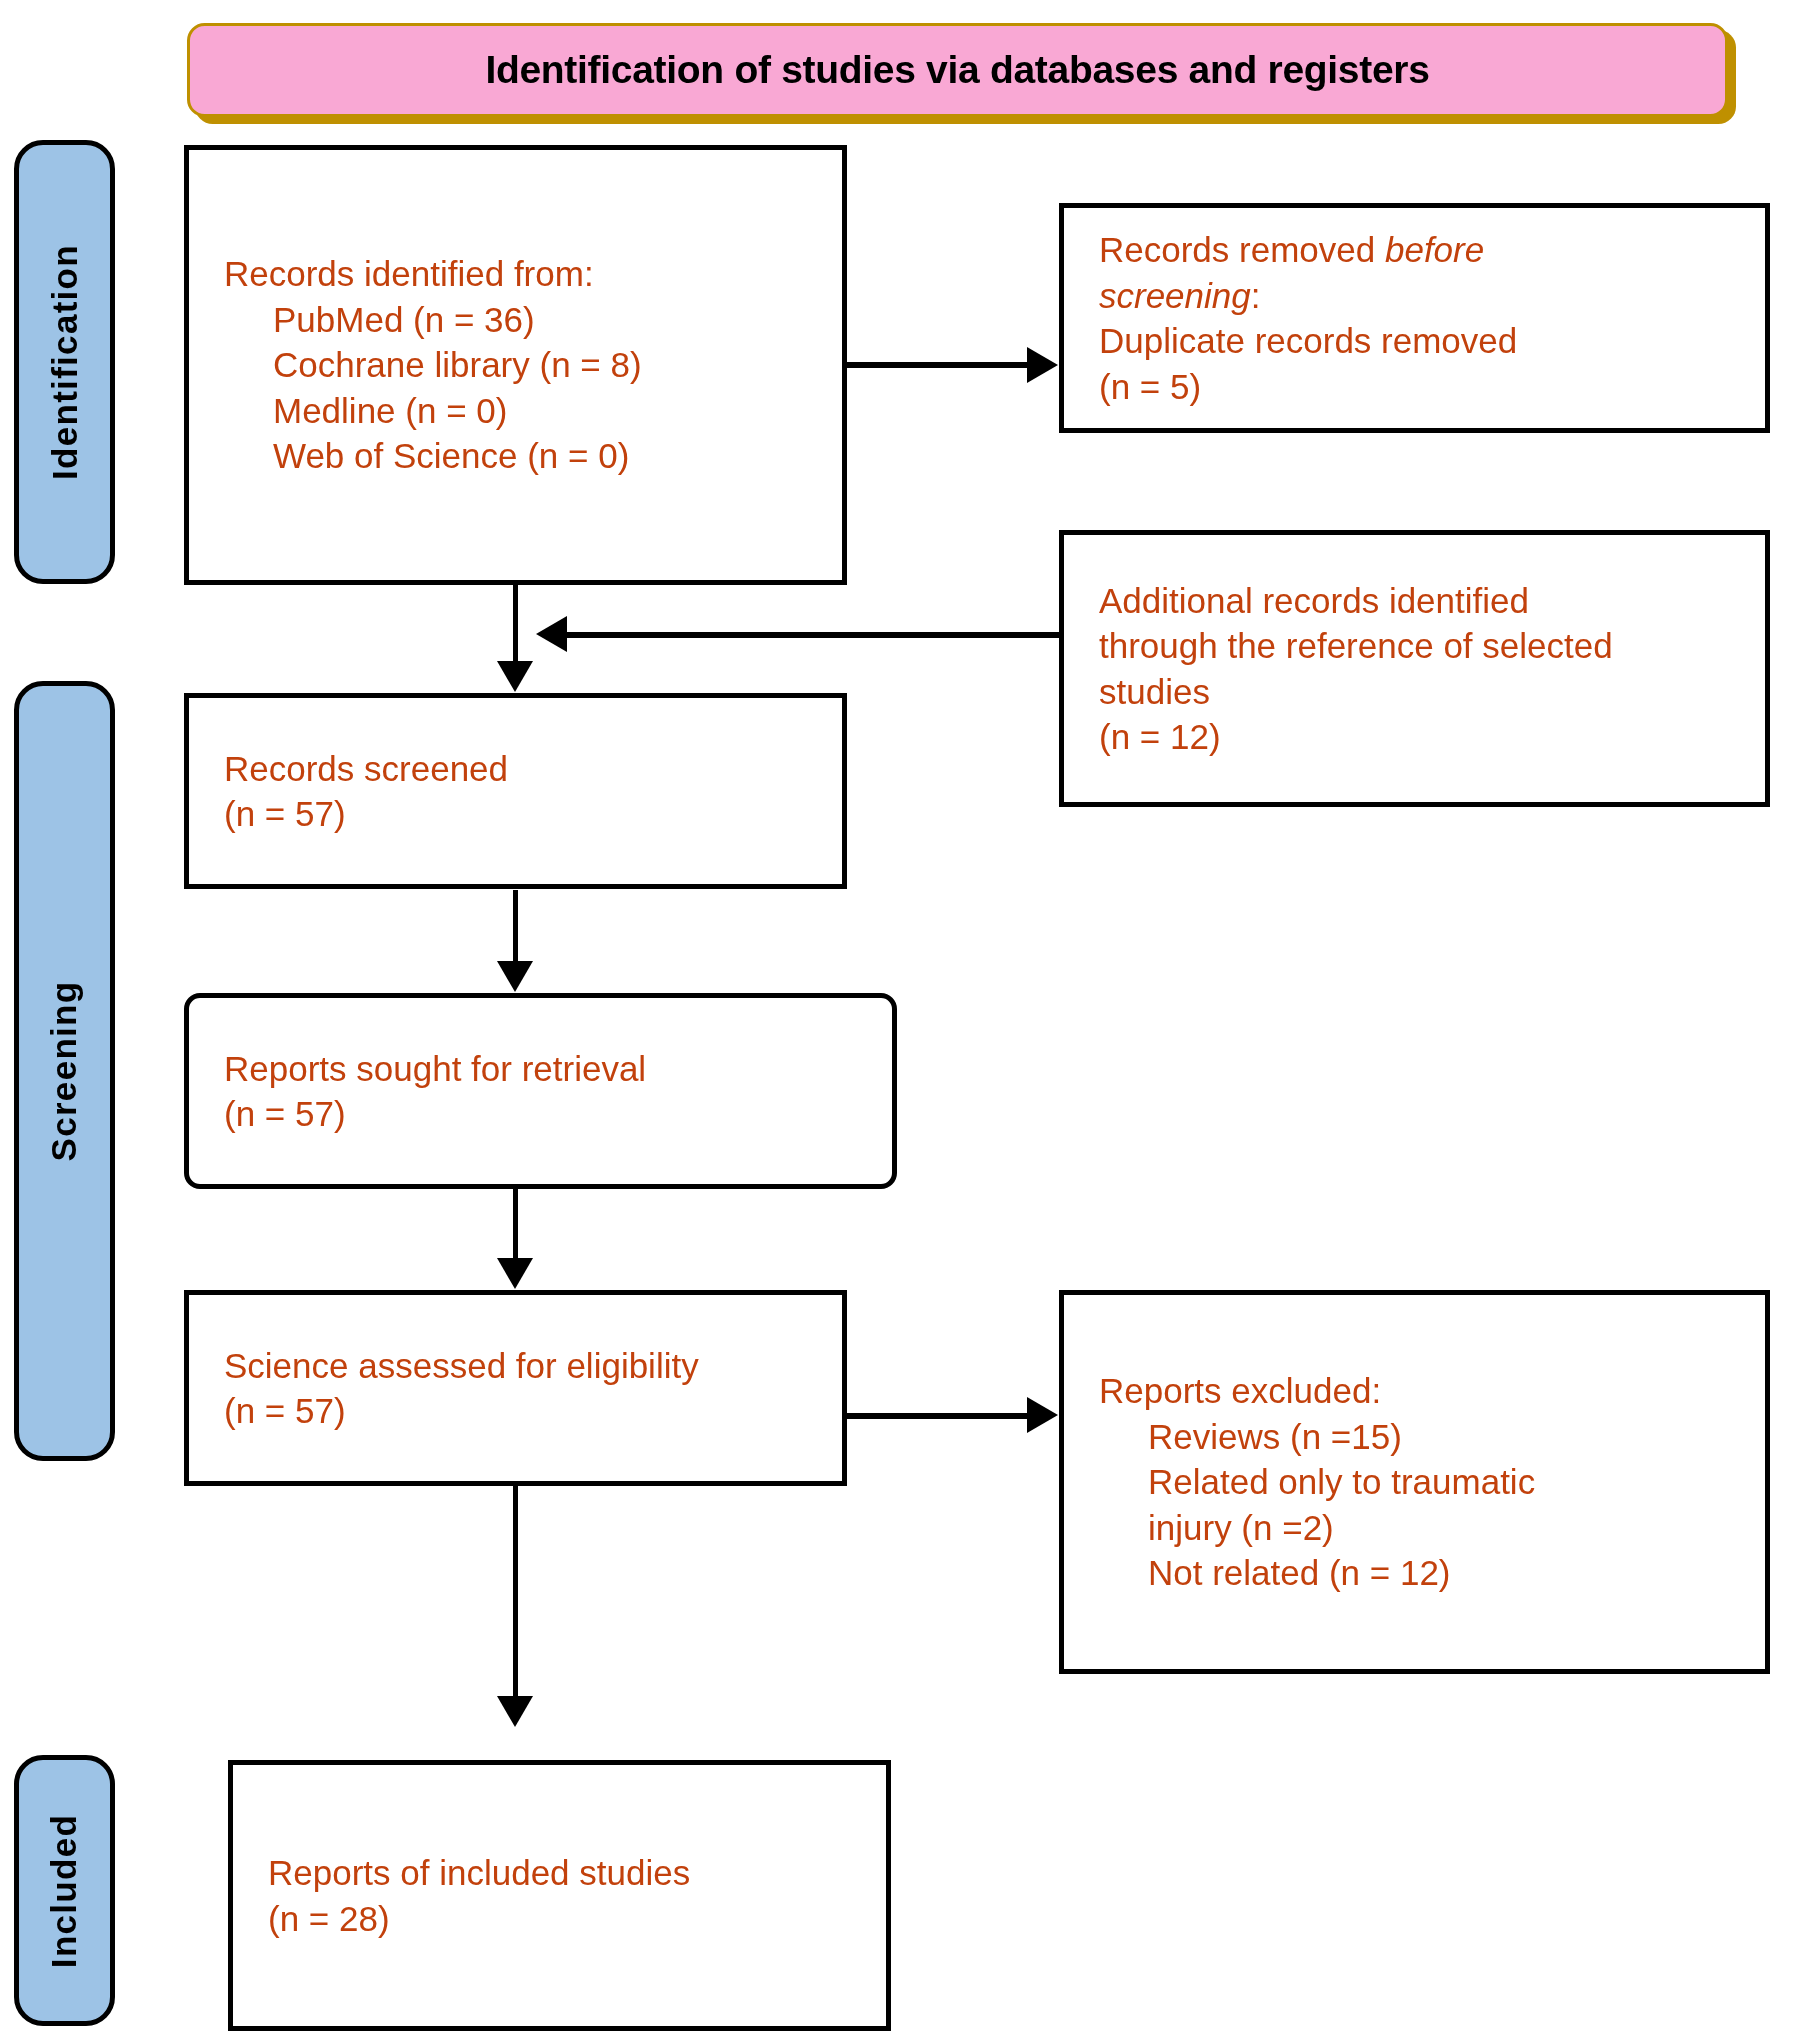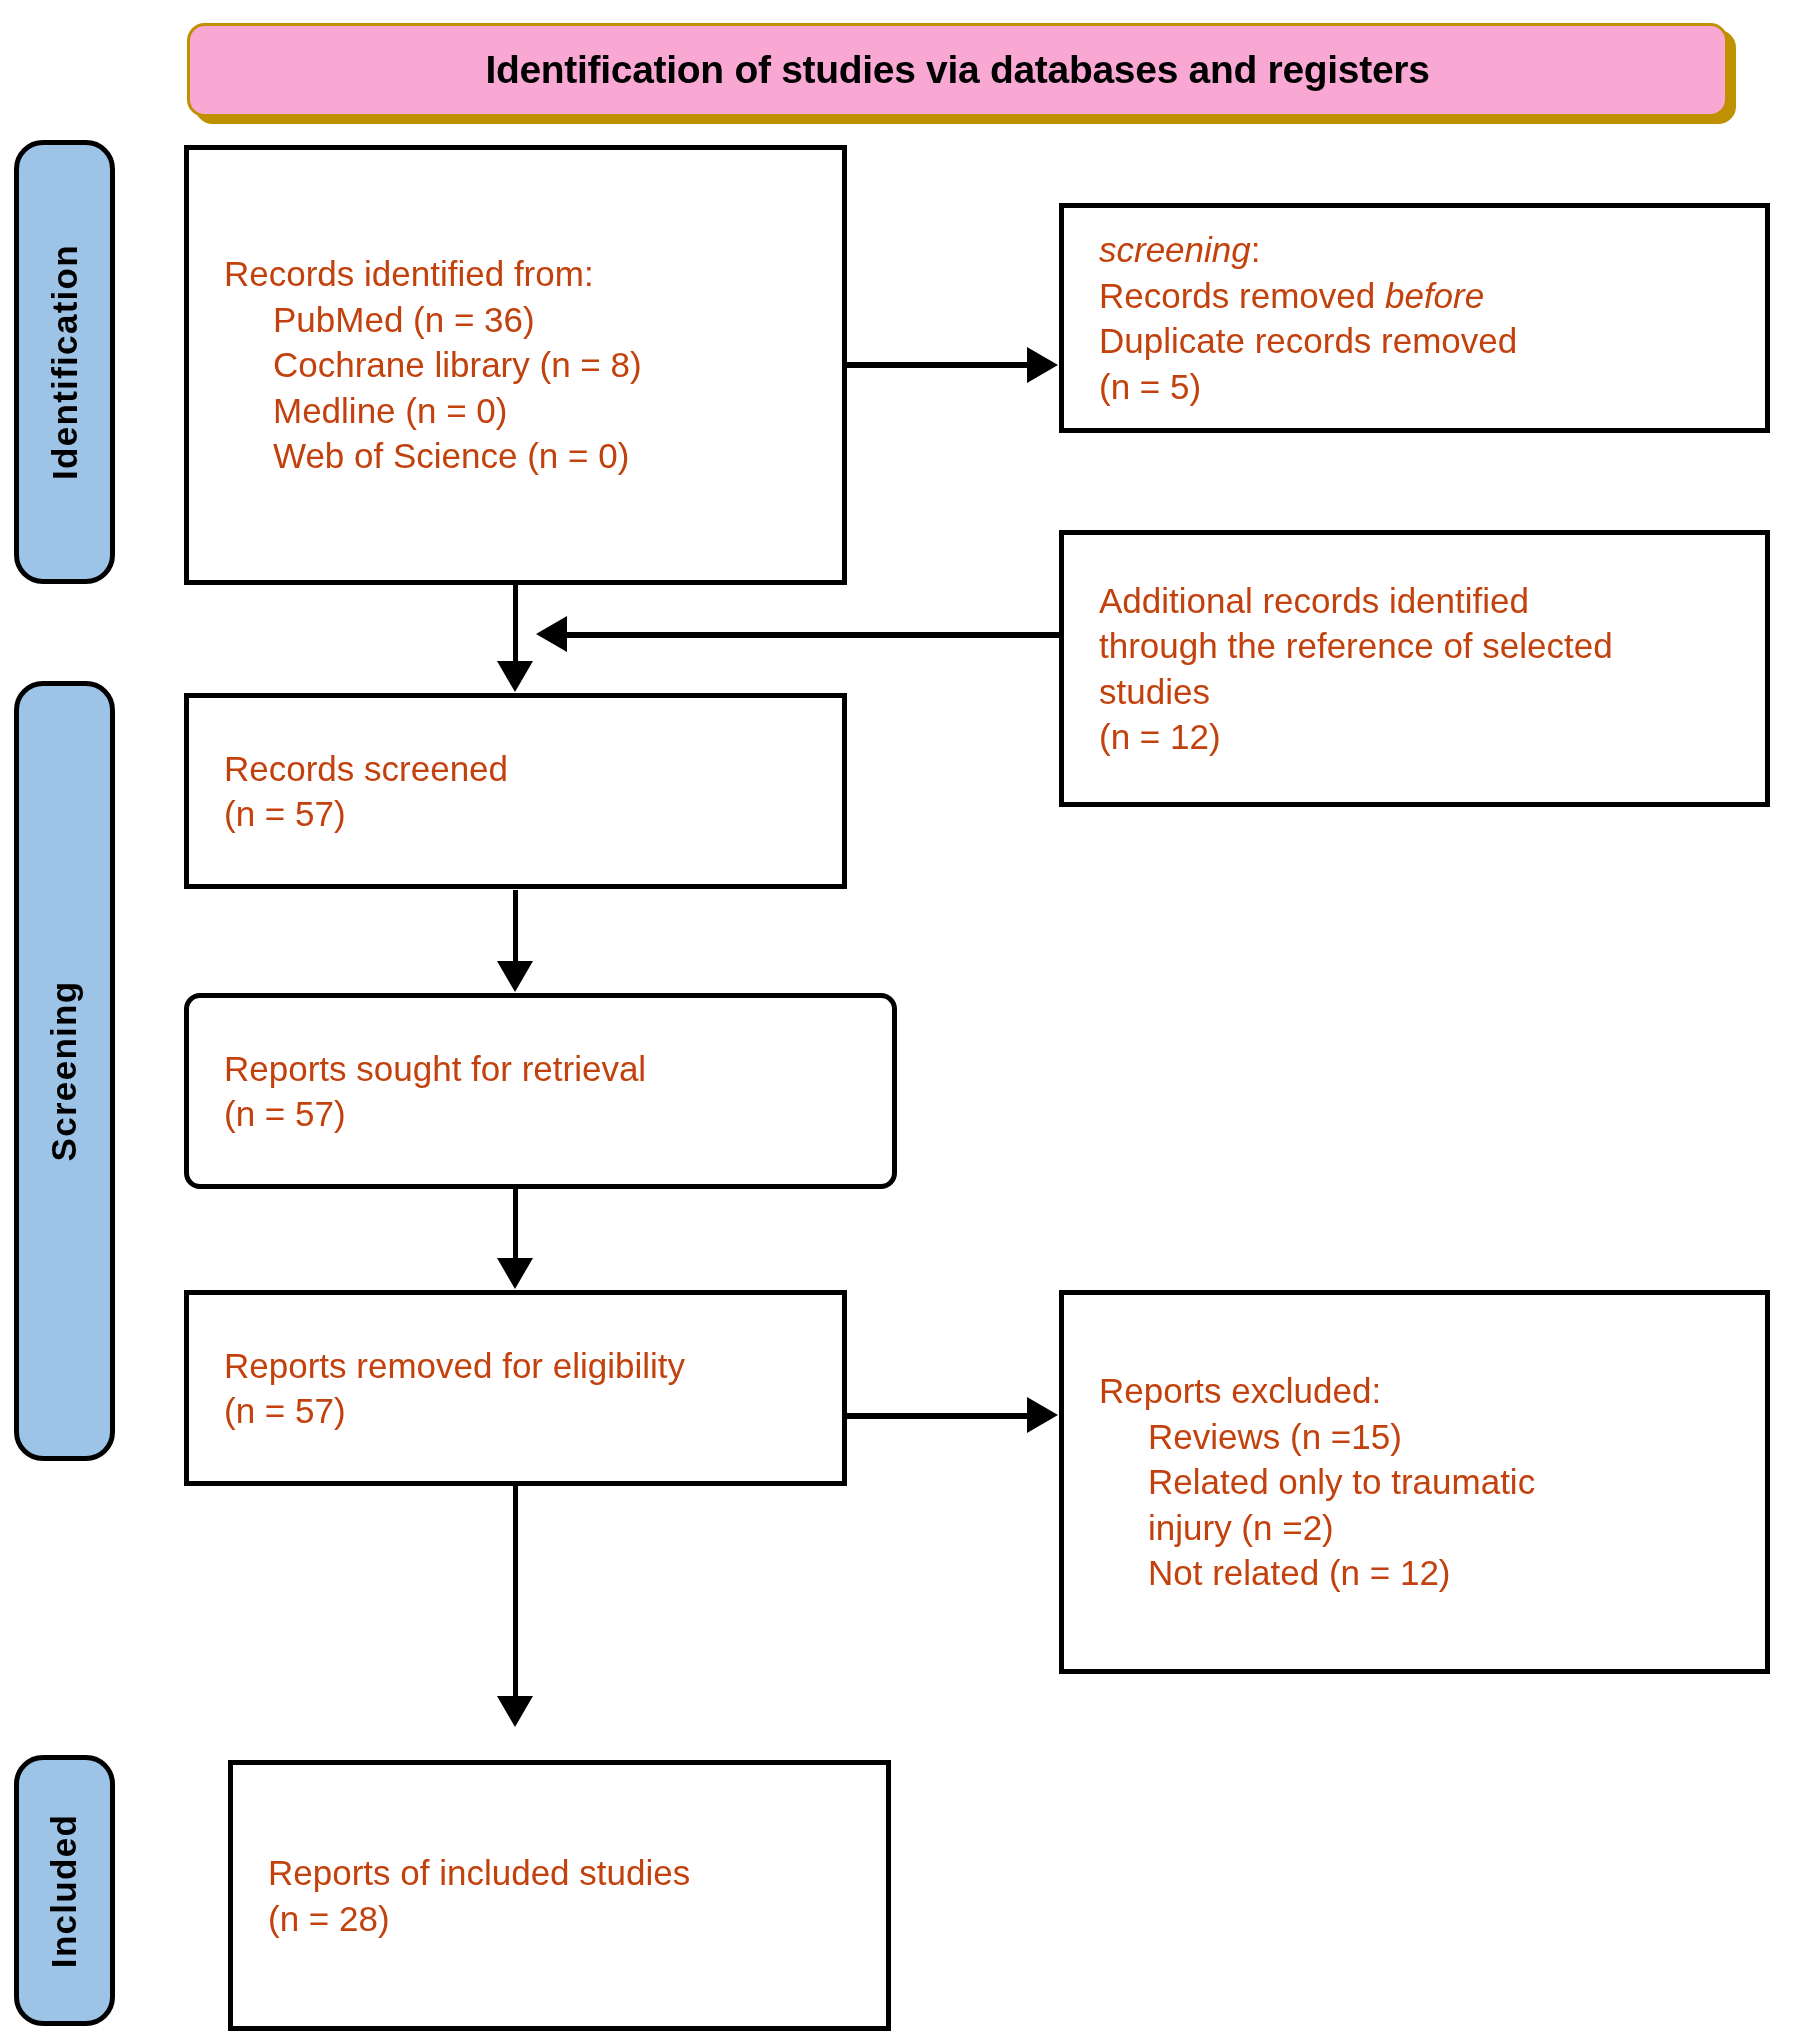--- a/index.html
+++ b/index.html
@@ -165,22 +165,22 @@
       <span>Records identified from:</span>
       <span class="ind">PubMed (n = 36)</span>
       <span class="ind">Cochrane library (n = 8)</span>
       <span class="ind">Medline (n = 0)</span>
       <span class="ind">Web of Science (n = 0)</span>
     </div>
   </div>
 
   <div class="box" id="box-removed">
     <div class="box-text">
+      <div><span>Records removed </span><span class="it">before</span></div>
       <div><span class="it">screening</span><span>:</span></div>
-      <div><span>Records removed </span><span class="it">before</span></div>
       <div>Duplicate records removed</div>
       <div>(n = 5)</div>
     </div>
   </div>
 
   <div class="box" id="box-screened">
     <div class="box-text">
       <div>Records screened</div>
       <div>(n = 57)</div>
     </div>
@@ -197,21 +197,21 @@
 
   <div class="box" id="box-sought">
     <div class="box-text">
       <div>Reports sought for retrieval</div>
       <div>(n = 57)</div>
     </div>
   </div>
 
   <div class="box" id="box-assessed">
     <div class="box-text">
-      <div>Reports removed for eligibility</div>
+      <div>Science assessed for eligibility</div>
       <div>(n = 57)</div>
     </div>
   </div>
 
   <div class="box" id="box-excluded">
     <div class="box-text">
       <span>Reports excluded:</span>
       <span class="ind">Reviews (n =15)</span>
       <span class="ind">Related only to traumatic</span>
       <span class="ind">injury (n =2)</span>

